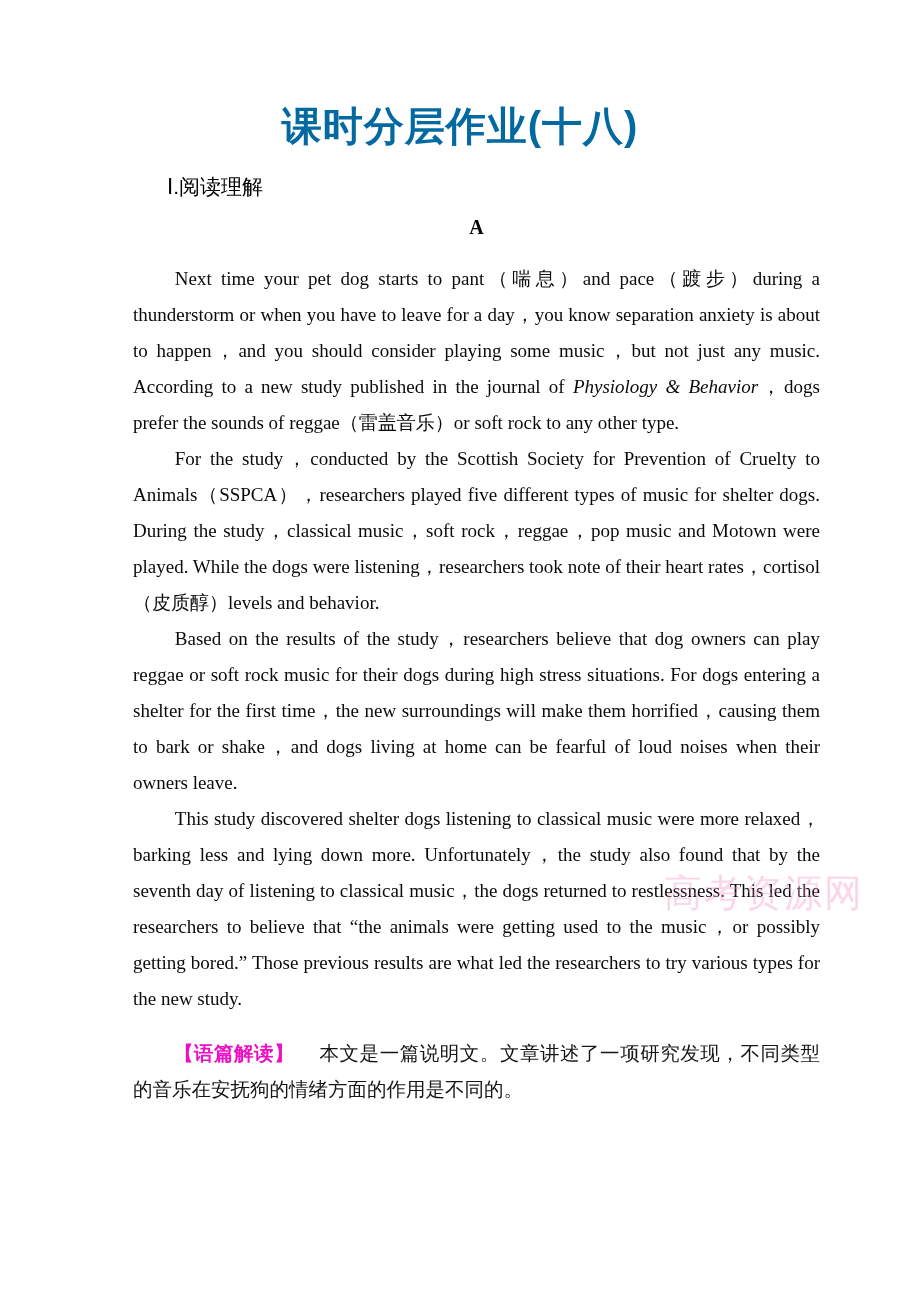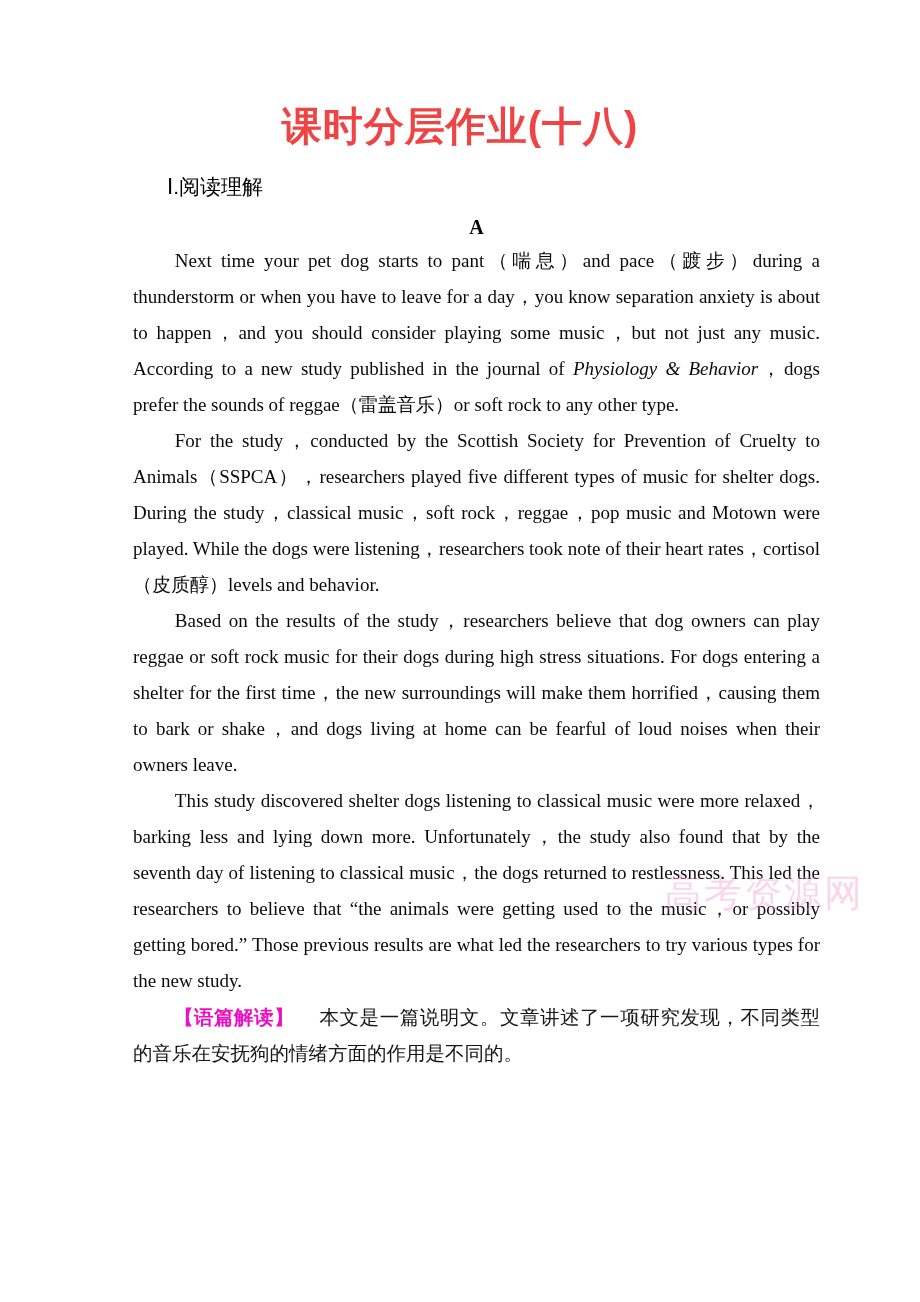--- a/index.html
+++ b/index.html
@@ -13,21 +13,21 @@
     color: #111111;
   }
   .page-title {
     padding-top: 104px;
     text-align: center;
     font-family: "Liberation Sans", "DejaVu Sans", sans-serif;
     font-weight: 700;
     font-size: 40px;
     line-height: 44px;
     letter-spacing: 1px;
-    color: #ef4444;
+    color: #0369a1;
   }
   .content {
     margin-left: 133px;
     margin-right: 100px; 
   }
   .section-heading {
     margin-top: 26px;
     margin-left: 34px;
     font-family: "Liberation Sans", "DejaVu Sans", sans-serif;
     font-weight: 400;
@@ -38,35 +38,35 @@
   .passage-heading {
     margin-top: 14px;
     text-align: center;
     font-family: "Liberation Serif", "DejaVu Serif", serif;
     font-weight: 700;
     font-size: 20px;
     line-height: 26px;
     color: #000000;
   }
   .passage {
-    margin-top: 3px;
+    margin-top: 21px;
     font-family: "Liberation Serif", "DejaVu Serif", serif;
     font-size: 19px;
     line-height: 36px;
     text-align: justify;
     color: #0a0a0a;
   }
   .passage p {
     text-indent: 2.2em;
   }
   .passage .journal-name {
     font-style: italic;
   }
   .analysis {
-    margin-top: 0;
+    margin-top: 18px;
     font-family: "Liberation Sans", "DejaVu Sans", sans-serif;
     font-size: 19.5px;
     line-height: 36px;
     text-indent: 2.1em;
     text-align: justify;
     color: #161616;
   }
   .analysis-tag {
     color: #ec0fc4;
     font-weight: 700;

